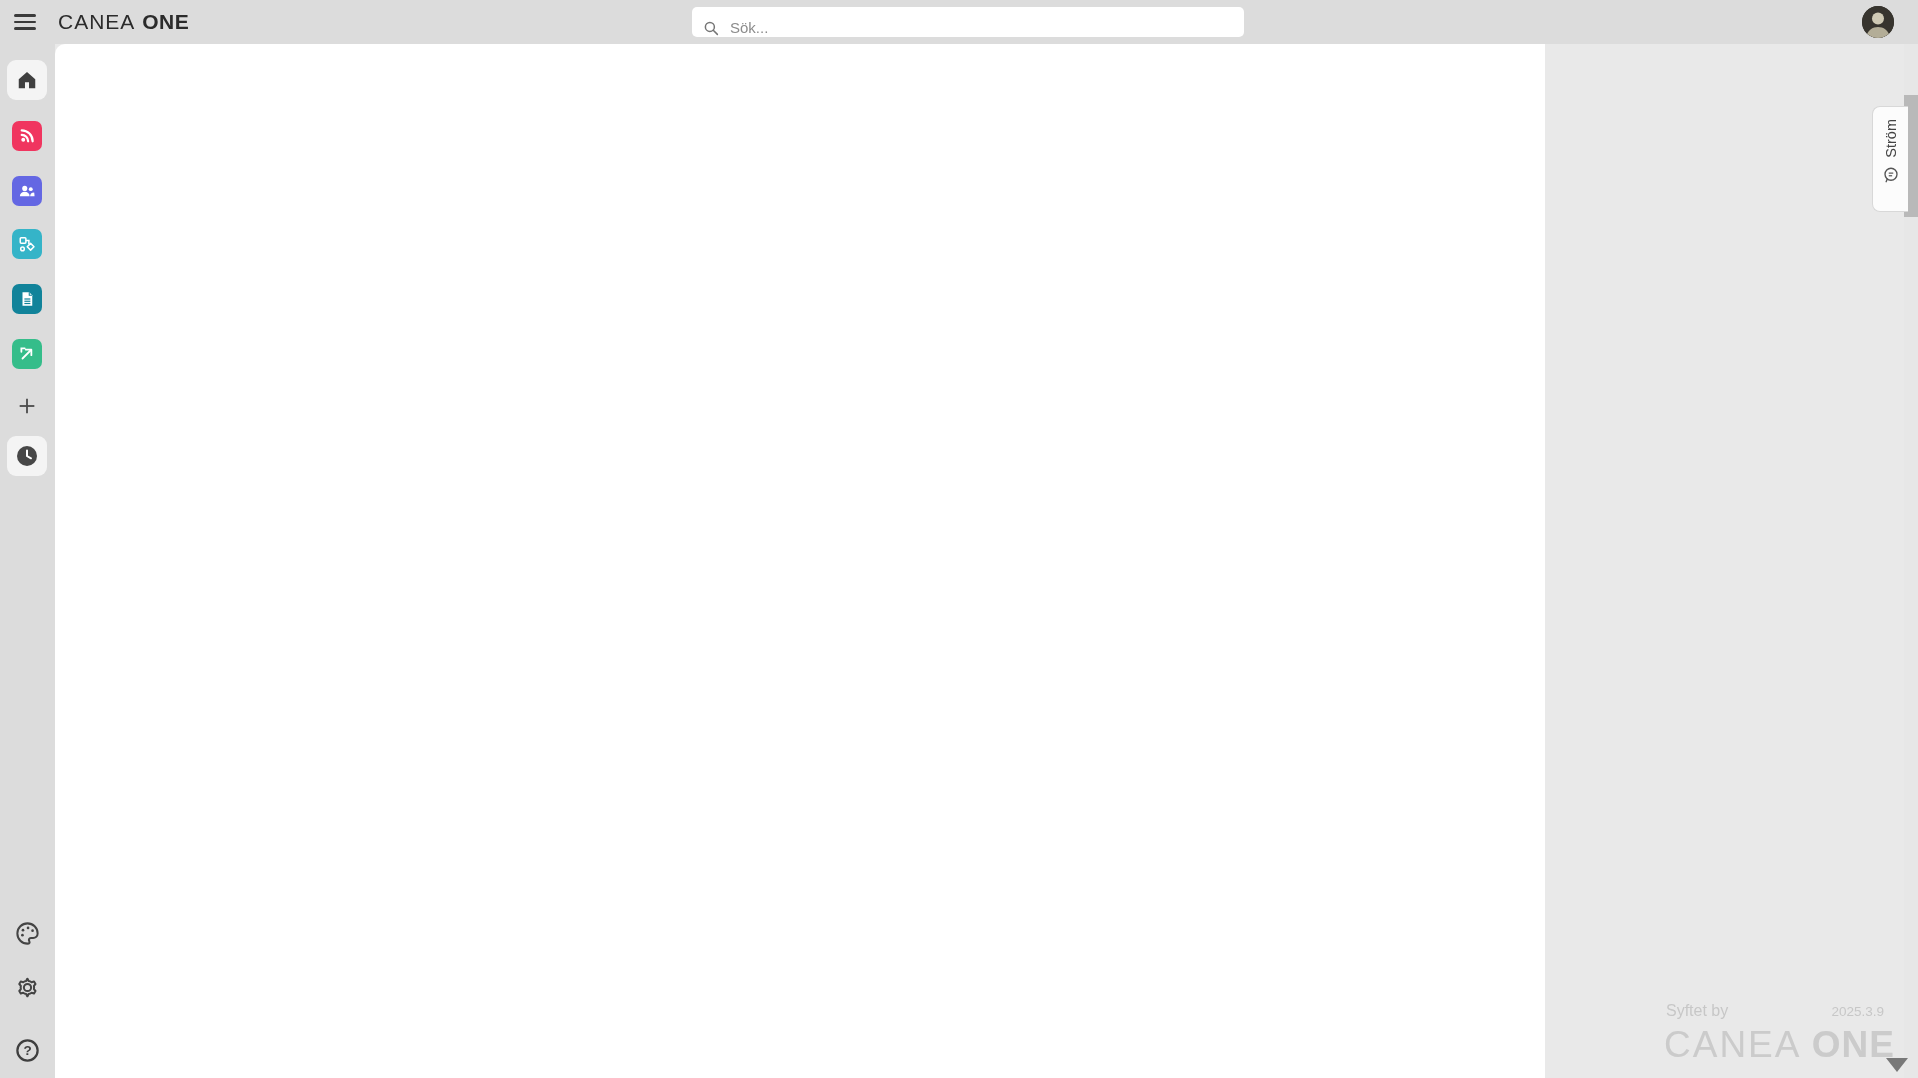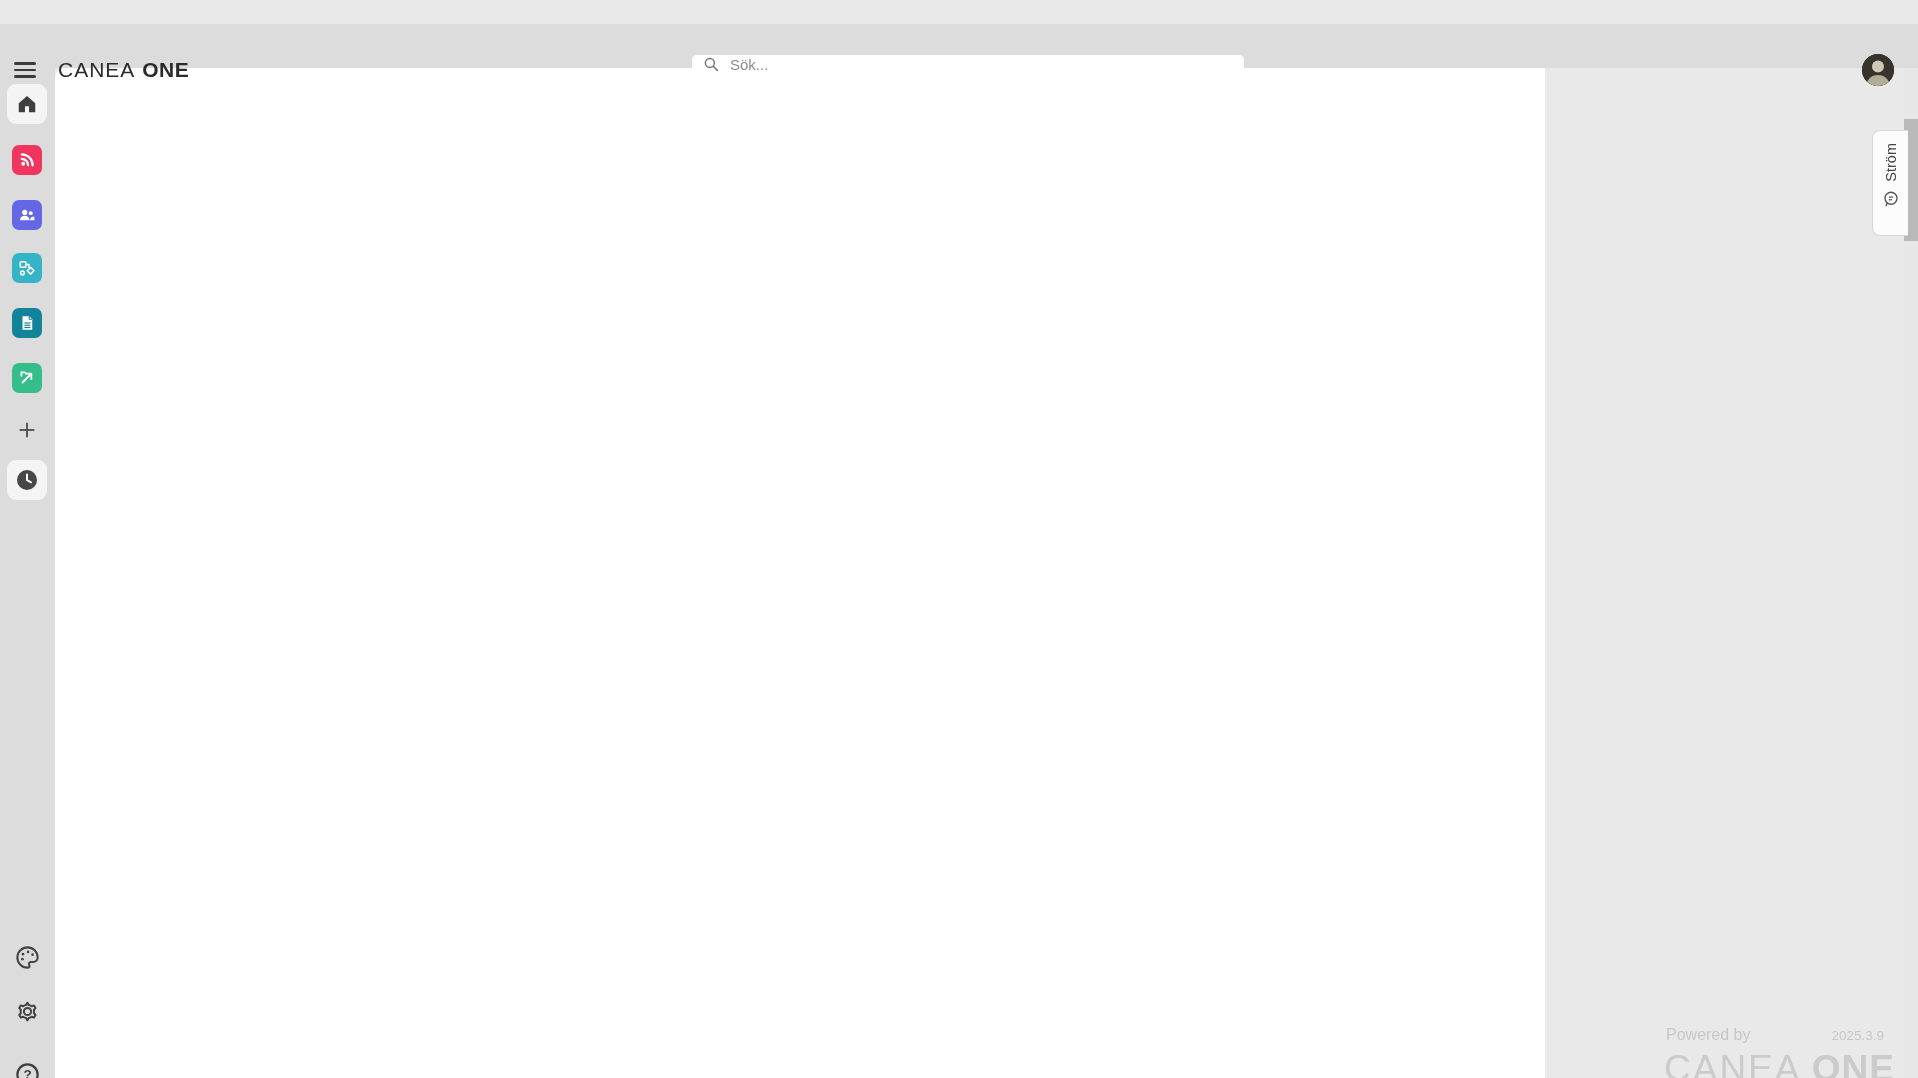--- a/index.html
+++ b/index.html
@@ -2,29 +2,29 @@
 <html><head>
 <meta charset="utf-8">
 <style>
   html,body{margin:0;padding:0;}
   body{
     width:1918px;height:1078px;position:relative;overflow:hidden;
     background:#e9e9e9;
     font-family:"Liberation Sans","DejaVu Sans",sans-serif;
     -webkit-font-smoothing:antialiased;
   }
-  .abs{position:absolute;margin-top:24px;}
+  .abs{position:absolute;}
 
   
   .topbar{left:0;top:0;width:1918px;height:44px;background:#dcdcdc;z-index:30;}
   .hamburger{left:14px;top:14px;width:22px;height:16px;cursor:pointer;}
   .hamburger span{display:block;height:2.5px;background:#3a3a3a;border-radius:2px;margin-bottom:4px;}
   .brand{left:58px;top:10px;font-size:21px;color:#2b2b2b;letter-spacing:1px;}
   .brand b{font-weight:800;letter-spacing:.5px;}
-  .searchbox{left:692px;top:7px;width:552px;height:30px;background:#fff;border-radius:5px;display:flex;align-items:flex-start;padding:0 10px;box-sizing:border-box;}
+  .searchbox{left:692px;top:7px;width:552px;height:30px;background:#fff;border-radius:5px;display:flex;align-items:flex-end;padding:0 10px;box-sizing:border-box;}
   .searchbox input{border:none;outline:none;flex:1;font-size:15px;color:#333;background:transparent;margin-left:8px;font-family:inherit;}
   .searchbox input::placeholder{color:#8c8c8c;}
   .avatar-top{left:1862px;top:6px;width:32px;height:32px;border-radius:50%;background:#37342e;overflow:hidden;cursor:pointer;}
 
   
   .sidebar{left:0;top:44px;width:55px;height:1034px;background:#dcdcdc;z-index:25;}
   .navtile{position:absolute;left:7px;width:40px;height:40px;border-radius:9px;display:flex;align-items:center;justify-content:center;cursor:pointer;}
   .navtile.active{background:#f4f4f4;}
   .apptile{width:30px;height:30px;border-radius:7px;display:flex;align-items:center;justify-content:center;}
   .t-feed{background:#f0355f;} .t-people{background:#6467e3;} .t-process{background:#35b4c8;}
@@ -485,18 +485,18 @@
   <span class="vtxt">Ström</span>
   <svg class="bub" width="18" height="18" viewBox="0 0 24 24">
       <circle cx="12" cy="11" r="8" fill="none" stroke="#555" stroke-width="1.8"></circle>
       <path d="M7 17.5 5.5 21" fill="none" stroke="#555" stroke-width="1.8" stroke-linecap="round"></path>
       <line x1="9" y1="9.5" x2="15" y2="9.5" stroke="#555" stroke-width="1.6"></line>
       <line x1="9" y1="13" x2="13.5" y2="13" stroke="#555" stroke-width="1.6"></line>
     </svg>
 </div>
 
 <div class="abs pow">
-  <span class="pb">Powered by</span>
+  <span class="pb">Syftet by</span>
   <span class="ver">2025.3.9</span>
 </div>
 <div class="abs pow-brand">
   <span>CANEA</span> <b>ONE</b>
 </div>
 
 </body></html>

